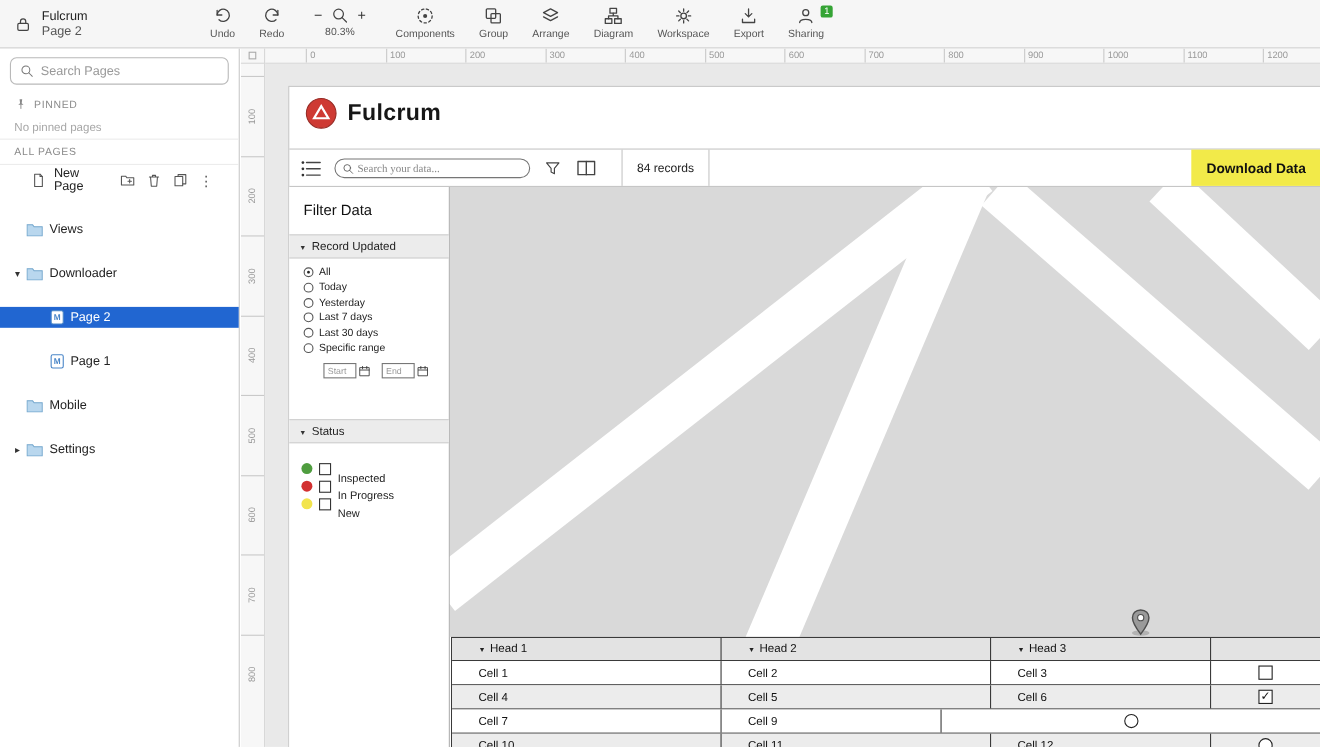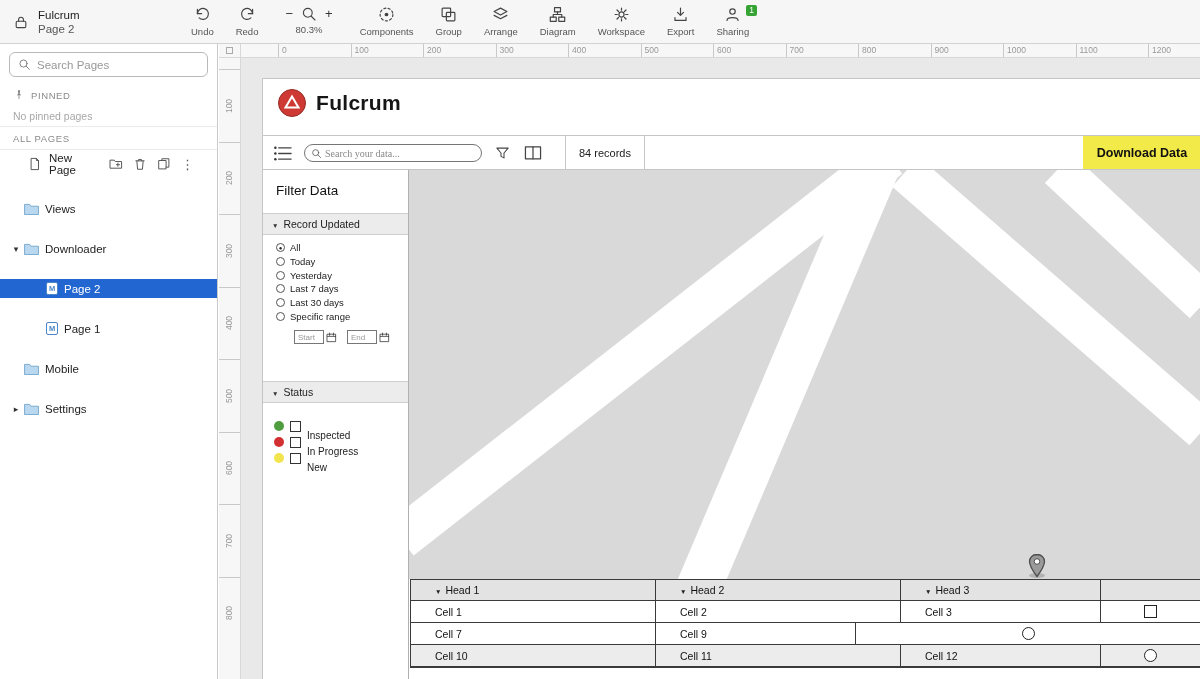--- a/index.html
+++ b/index.html
@@ -526,20 +526,28 @@
             <div class="t-cell ctl"></div>
           </div>
           <div class="t-row">
             <div class="t-cell c1">Cell 1</div>
             <div class="t-cell c2">Cell 2</div>
             <div class="t-cell c3">Cell 3</div>
             <div class="t-cell ctl">
                 <span class="tb-check"></span>
               </div>
           </div>
+          <div class="t-row even">
+            <div class="t-cell c1">Cell 4</div>
+            <div class="t-cell c2">Cell 5</div>
+            <div class="t-cell c3">Cell 6</div>
+            <div class="t-cell ctl">
+                <span class="tb-check checked"></span>
+              </div>
+          </div>
           <div class="t-row">
             <div class="t-cell c1">Cell 7</div>
             <div class="t-cell c3">Cell 9</div>
             <div class="t-cell ctl">
                 <span class="tb-radio"></span>
               </div>
           </div>
           <div class="t-row even">
             <div class="t-cell c1">Cell 10</div>
             <div class="t-cell c2">Cell 11</div>

